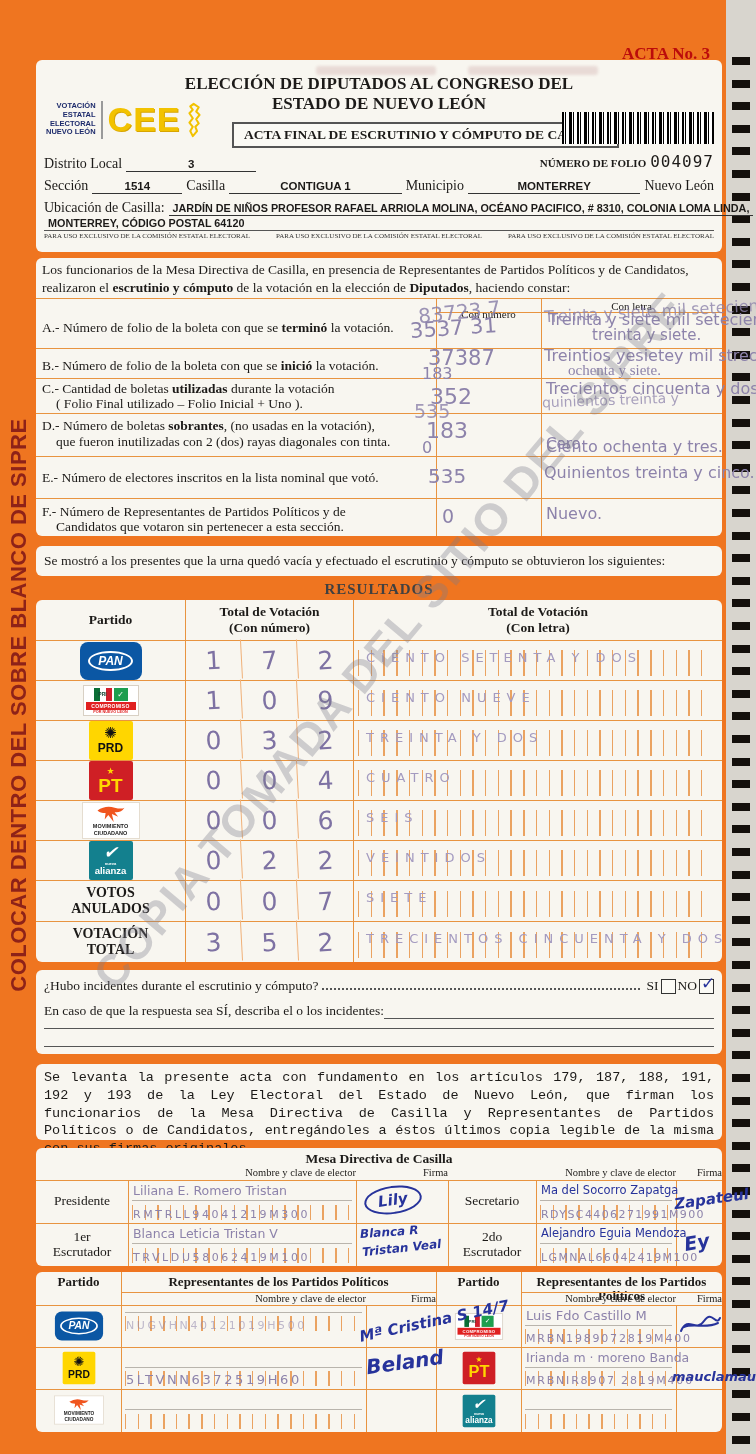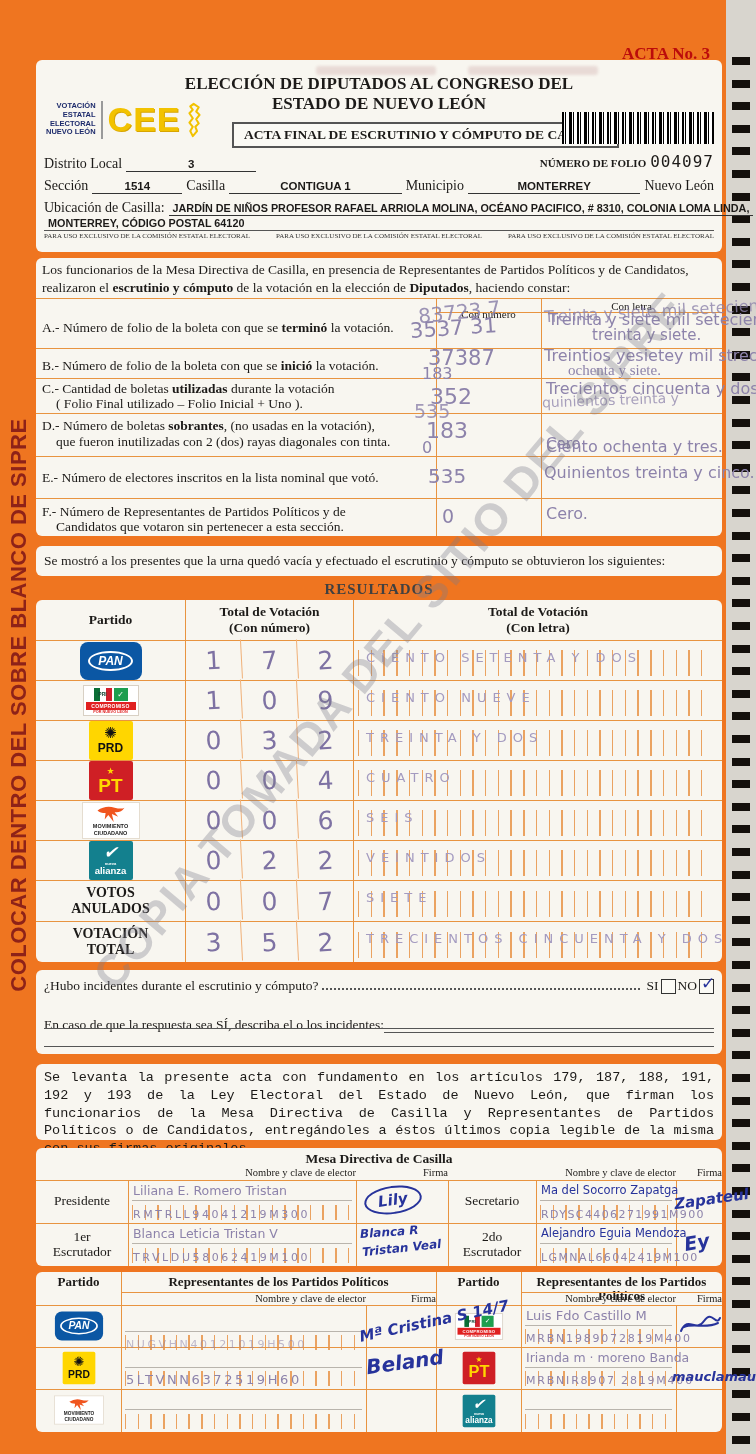--- a/index.html
+++ b/index.html
@@ -231,21 +231,21 @@
 
     <span class="hw" style="left:390px; top:160px; font-size:22px;">183</span>
     <span class="hw" style="left:386px; top:180px; font-size:16px;">0</span>
     <span class="hw" style="left:510px; top:159px; font-size:16px;margin-top:20px;">Ciento ochenta y tres.</span>
     <span class="hw" style="left:510px; top:177px; font-size:15px;">Cero</span>
 
     <span class="hw" style="left:392px; top:206px; font-size:20px;">535</span>
     <span class="hw" style="left:508px; top:205px; font-size:16px;">Quinientos treinta y cinco.</span>
 
     <span class="hw" style="left:406px; top:247px; font-size:19px;">0</span>
-    <span class="hw" style="left:510px; top:246px; font-size:16px;">Cero.</span>
+    <span class="hw" style="left:510px; top:246px; font-size:16px;">Nuevo.</span>
   </div>
 
   <div class="sec band" style="left:36px; top:546px; width:686px; height:30px;">
     <span style="padding:0 8px; font-size:13.5px;">Se mostró a los presentes que la urna quedó vacía y efectuado el escrutinio y cómputo se obtuvieron los siguientes:</span>
   </div>
   <div class="res-title" style="top:581px;">RESULTADOS</div>
 
   <div class="sec" style="left:36px; top:600px; width:686px; height:362px;">
     <div class="res-h" style="top:0; height:40px;">
       <div class="rc1 hdr2">Partido</div>
@@ -411,21 +411,21 @@
     <div class="iq" style="top:8px;">
       <span class="q">¿Hubo incidentes durante el escrutinio y cómputo?</span>
       <span class="leader"></span>
       <span class="silbl">SI</span>
       <span class="chk"></span>
       <span class="silbl">NO</span>
       <span class="chk">
           <i class="mark ink">✓</i>
         </span>
     </div>
-    <div class="iq" style="top:47px;">
+    <div class="iq" style="top:33px;">
       <span class="q">En caso de que la respuesta sea SÍ, describa el o los incidentes:</span>
       <span class="uline grow" style="height:14px;"></span>
     </div>
     <div class="uline" style="position:absolute; left:8px; right:8px; top:58px;"></div>
     <div class="uline" style="position:absolute; left:8px; right:8px; top:76px;"></div>
   </div>
 
   <div class="sec legal" style="left:36px; top:1064px; width:686px; height:76px;">
     <p>Se levanta la presente acta con fundamento en los artículos 179, 187, 188, 191, 192 y 193 de la Ley Electoral del Estado de Nuevo León, que firman los funcionarios de la Mesa Directiva de Casilla y Representantes de  Partidos Políticos o de Candidatos, entregándoles a éstos últimos copia legible de la misma con sus firmas originales.</p>
   </div>
@@ -512,21 +512,21 @@
     <div class="vl" style="left:330px; top:33px; bottom:0;"></div>
     <div class="vl" style="left:400px; top:0; bottom:0;"></div>
     <div class="vl" style="left:485px; top:0; bottom:0;"></div>
     <div class="vl" style="left:640px; top:33px; bottom:0;"></div>
 
     <div class="mcell" style="left:0; width:85px; top:33px; height:42px; display:flex; align-items:center; justify-content:center;">
       <div class="lg-pan sm" style="width:56px; height:34px;">
           <span class="pan-oval">PAN</span>
         </div>
     </div>
-    <div class="mcell" style="left:85px; width:245px; top:39px; height:42px;">
+    <div class="mcell" style="left:85px; width:245px; top:20px; height:42px;">
       <div class="nline"></div>
       <div class="mticks ticks"></div>
       <span class="hw mclave" style="opacity:.55;">NUGVHN40121019H500</span>
     </div>
     <div class="mcell" style="left:330px; width:70px; top:33px; height:42px;"></div>
 
     <div class="mcell" style="left:400px; width:85px; top:33px; height:42px; display:flex; align-items:center; justify-content:center;">
       <div class="lg-pri sm">
         <div class="pri-top">
           <span class="pri-flag">PRI</span>

